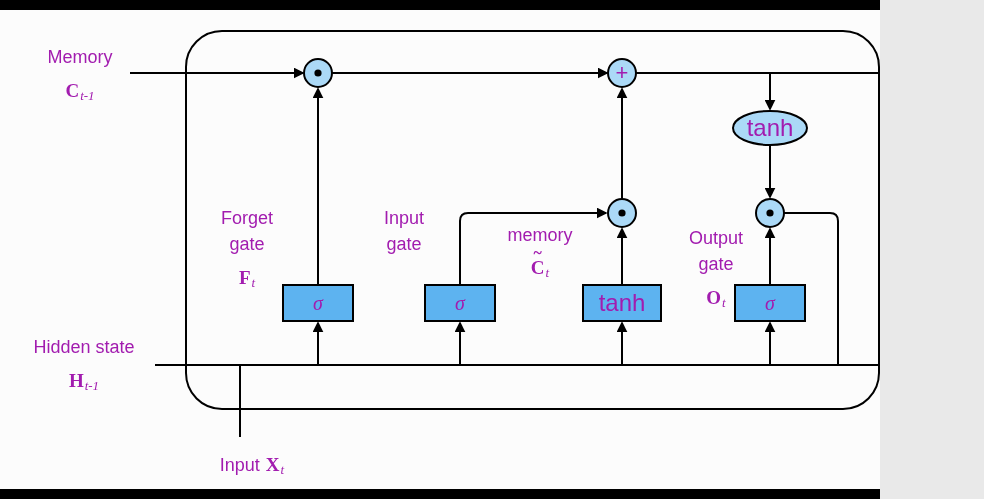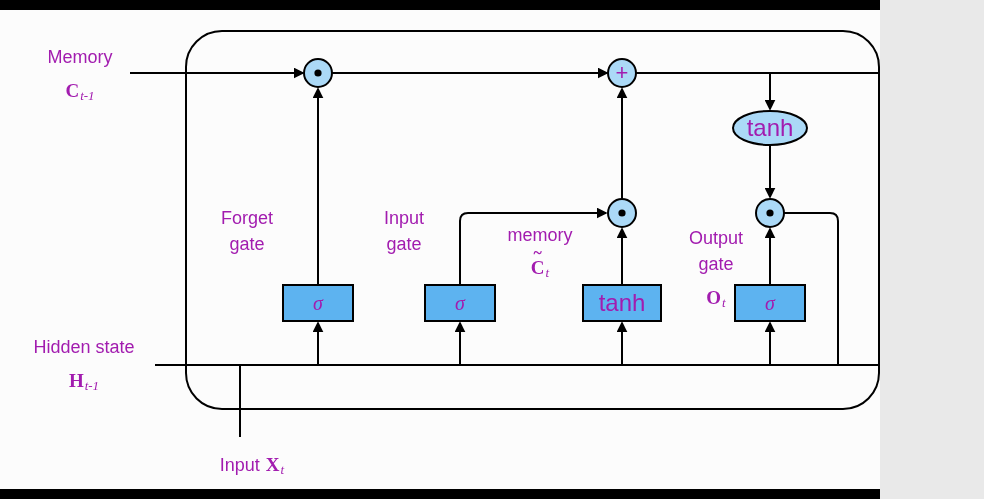--- a/index.html
+++ b/index.html
@@ -114,20 +114,21 @@
     <span class="msym">H</span><span class="msub">t</span>
   </div>
 
   <div class="lbl" style="left:190px;top:452px;width:124px;">
     <span class="word">Input</span><span class="msym msym-gap">X</span><span class="msub">t</span>
   </div>
 
   <div class="lbl" style="left:195px;top:205px;width:104px;">
     <div class="word">Forget</div>
     <div class="word">gate</div>
+    <div class="sym-line"><span class="msym">F</span><span class="msub">t</span></div>
   </div>
 
   <div class="lbl" style="left:352px;top:205px;width:104px;">
     <div class="word">Input</div>
     <div class="word">gate</div>
   </div>
 
   <div class="lbl" style="left:474px;top:222px;width:132px;">
     <div class="word">memory</div>
     <div class="sym-line lower"><span class="msym tilded"><span class="tilde">~</span><span>C</span></span><span class="msub">t</span></div>

